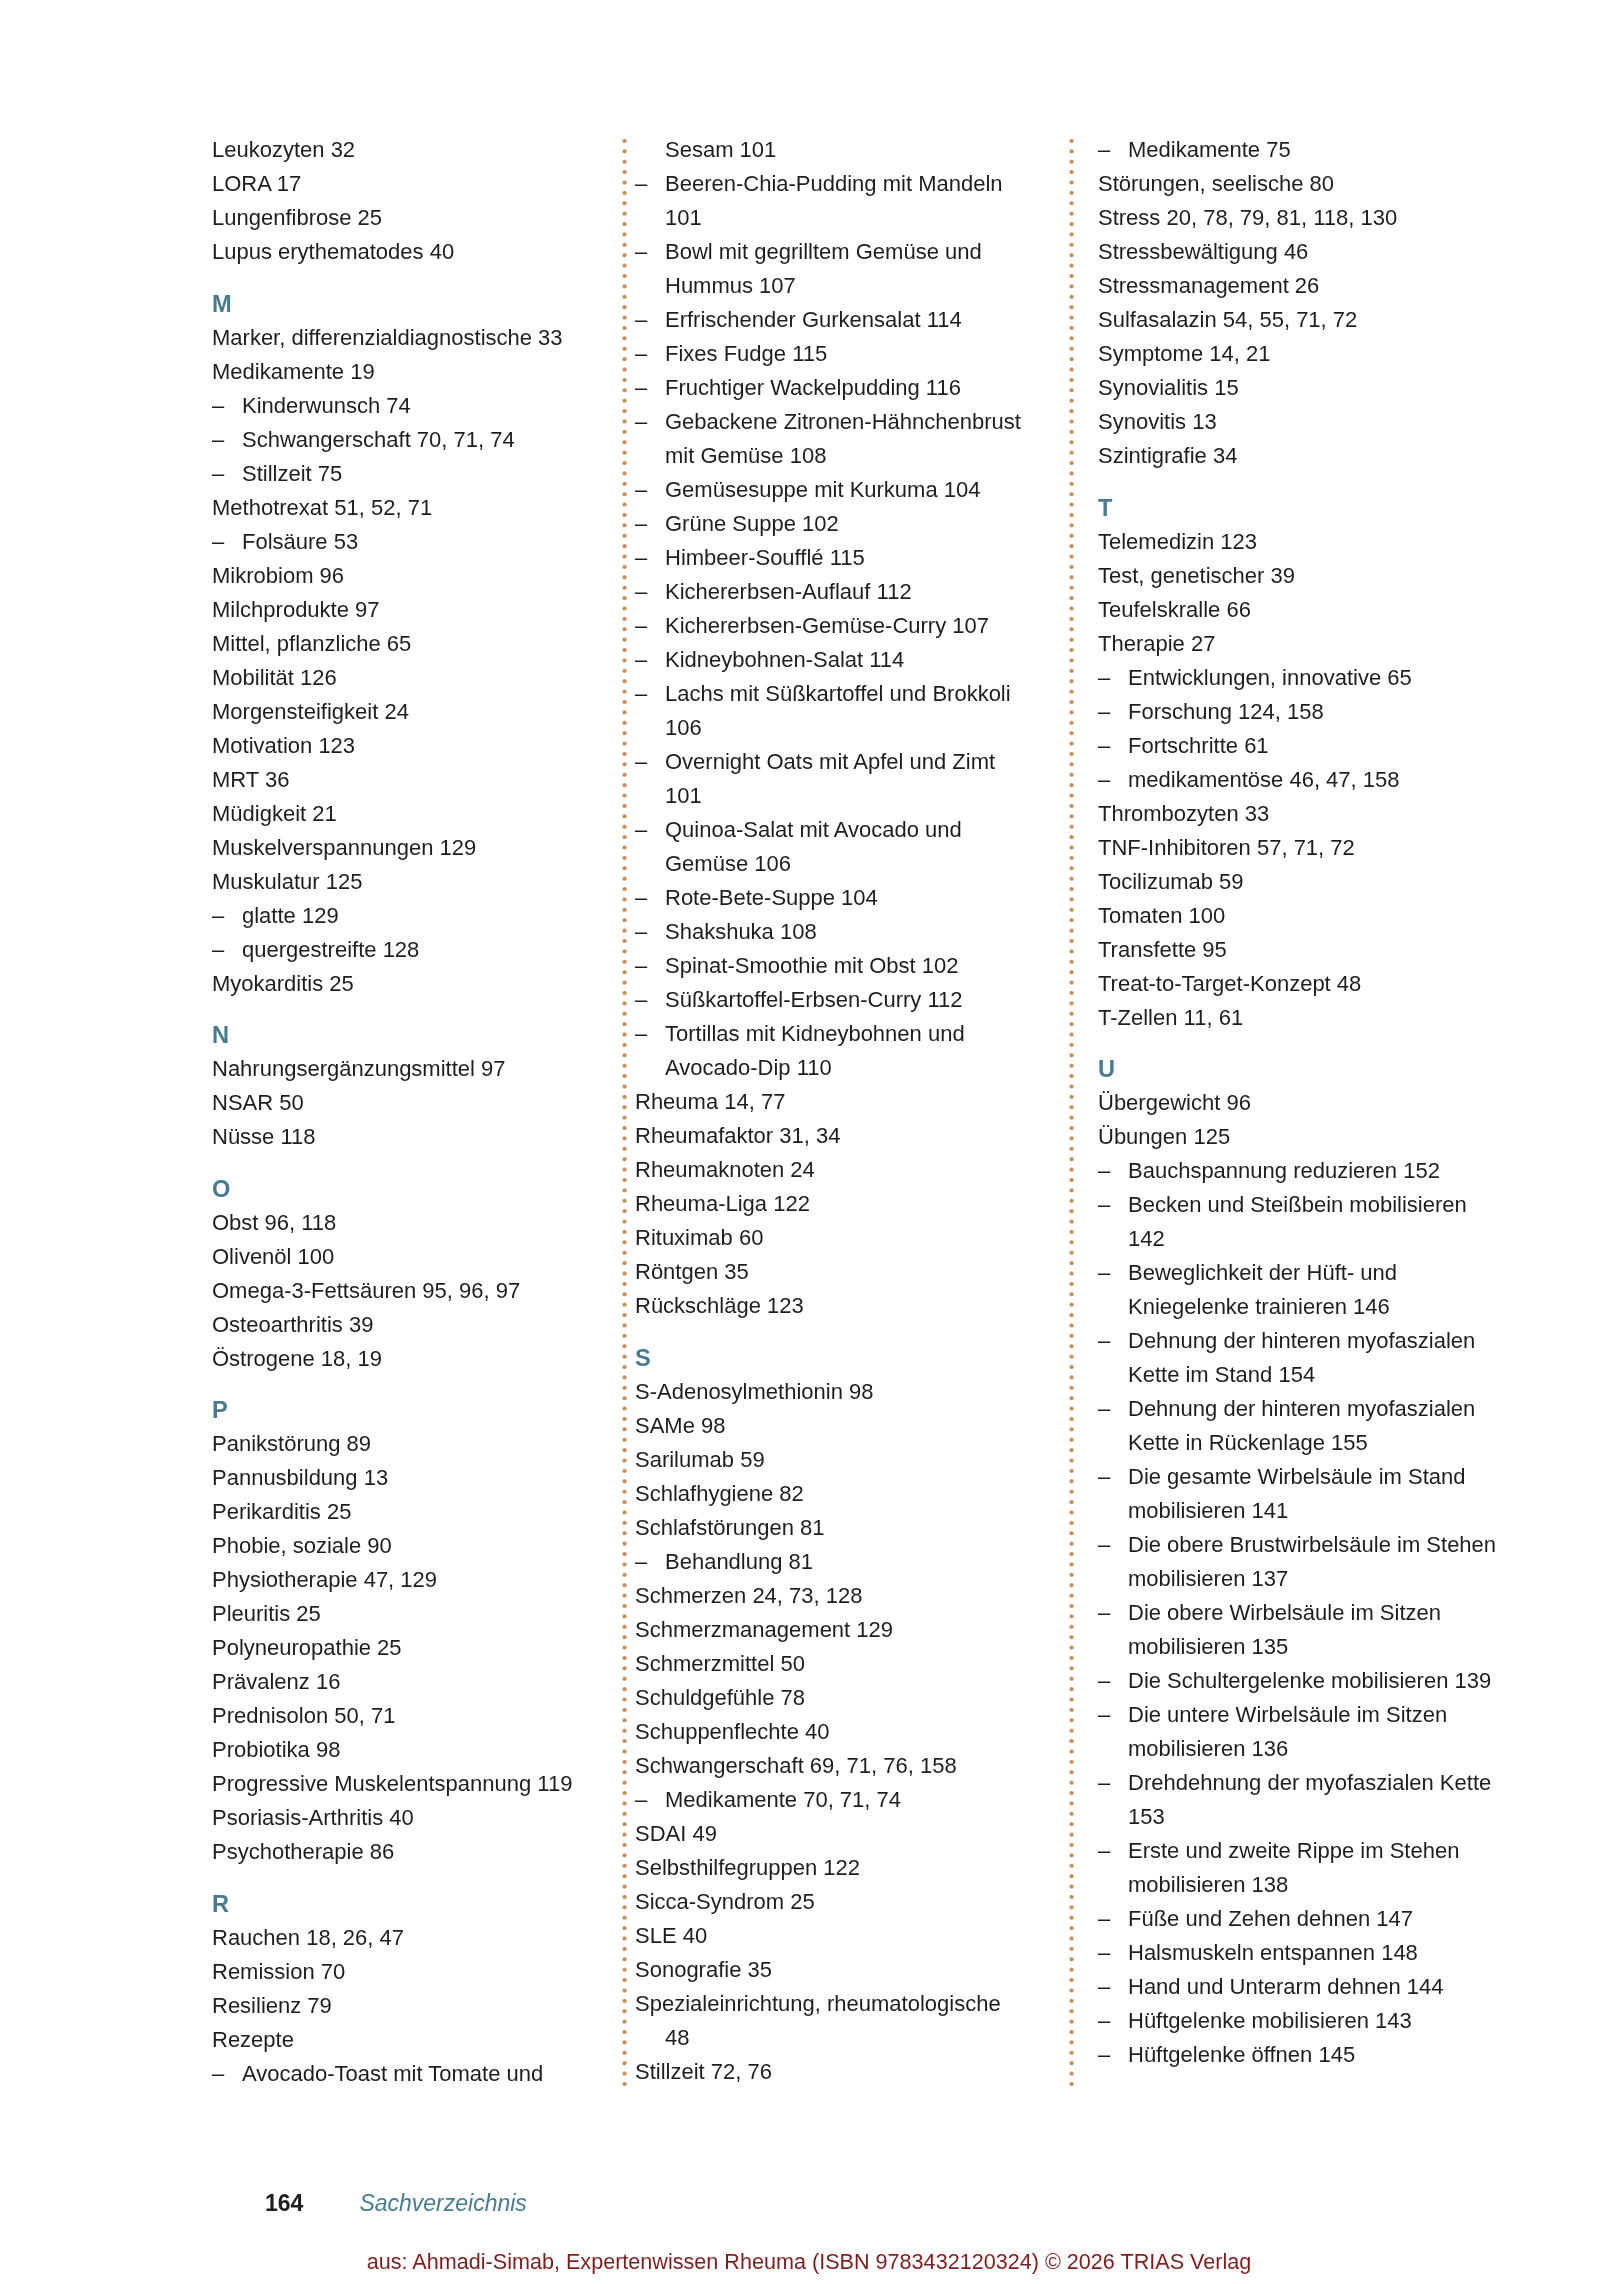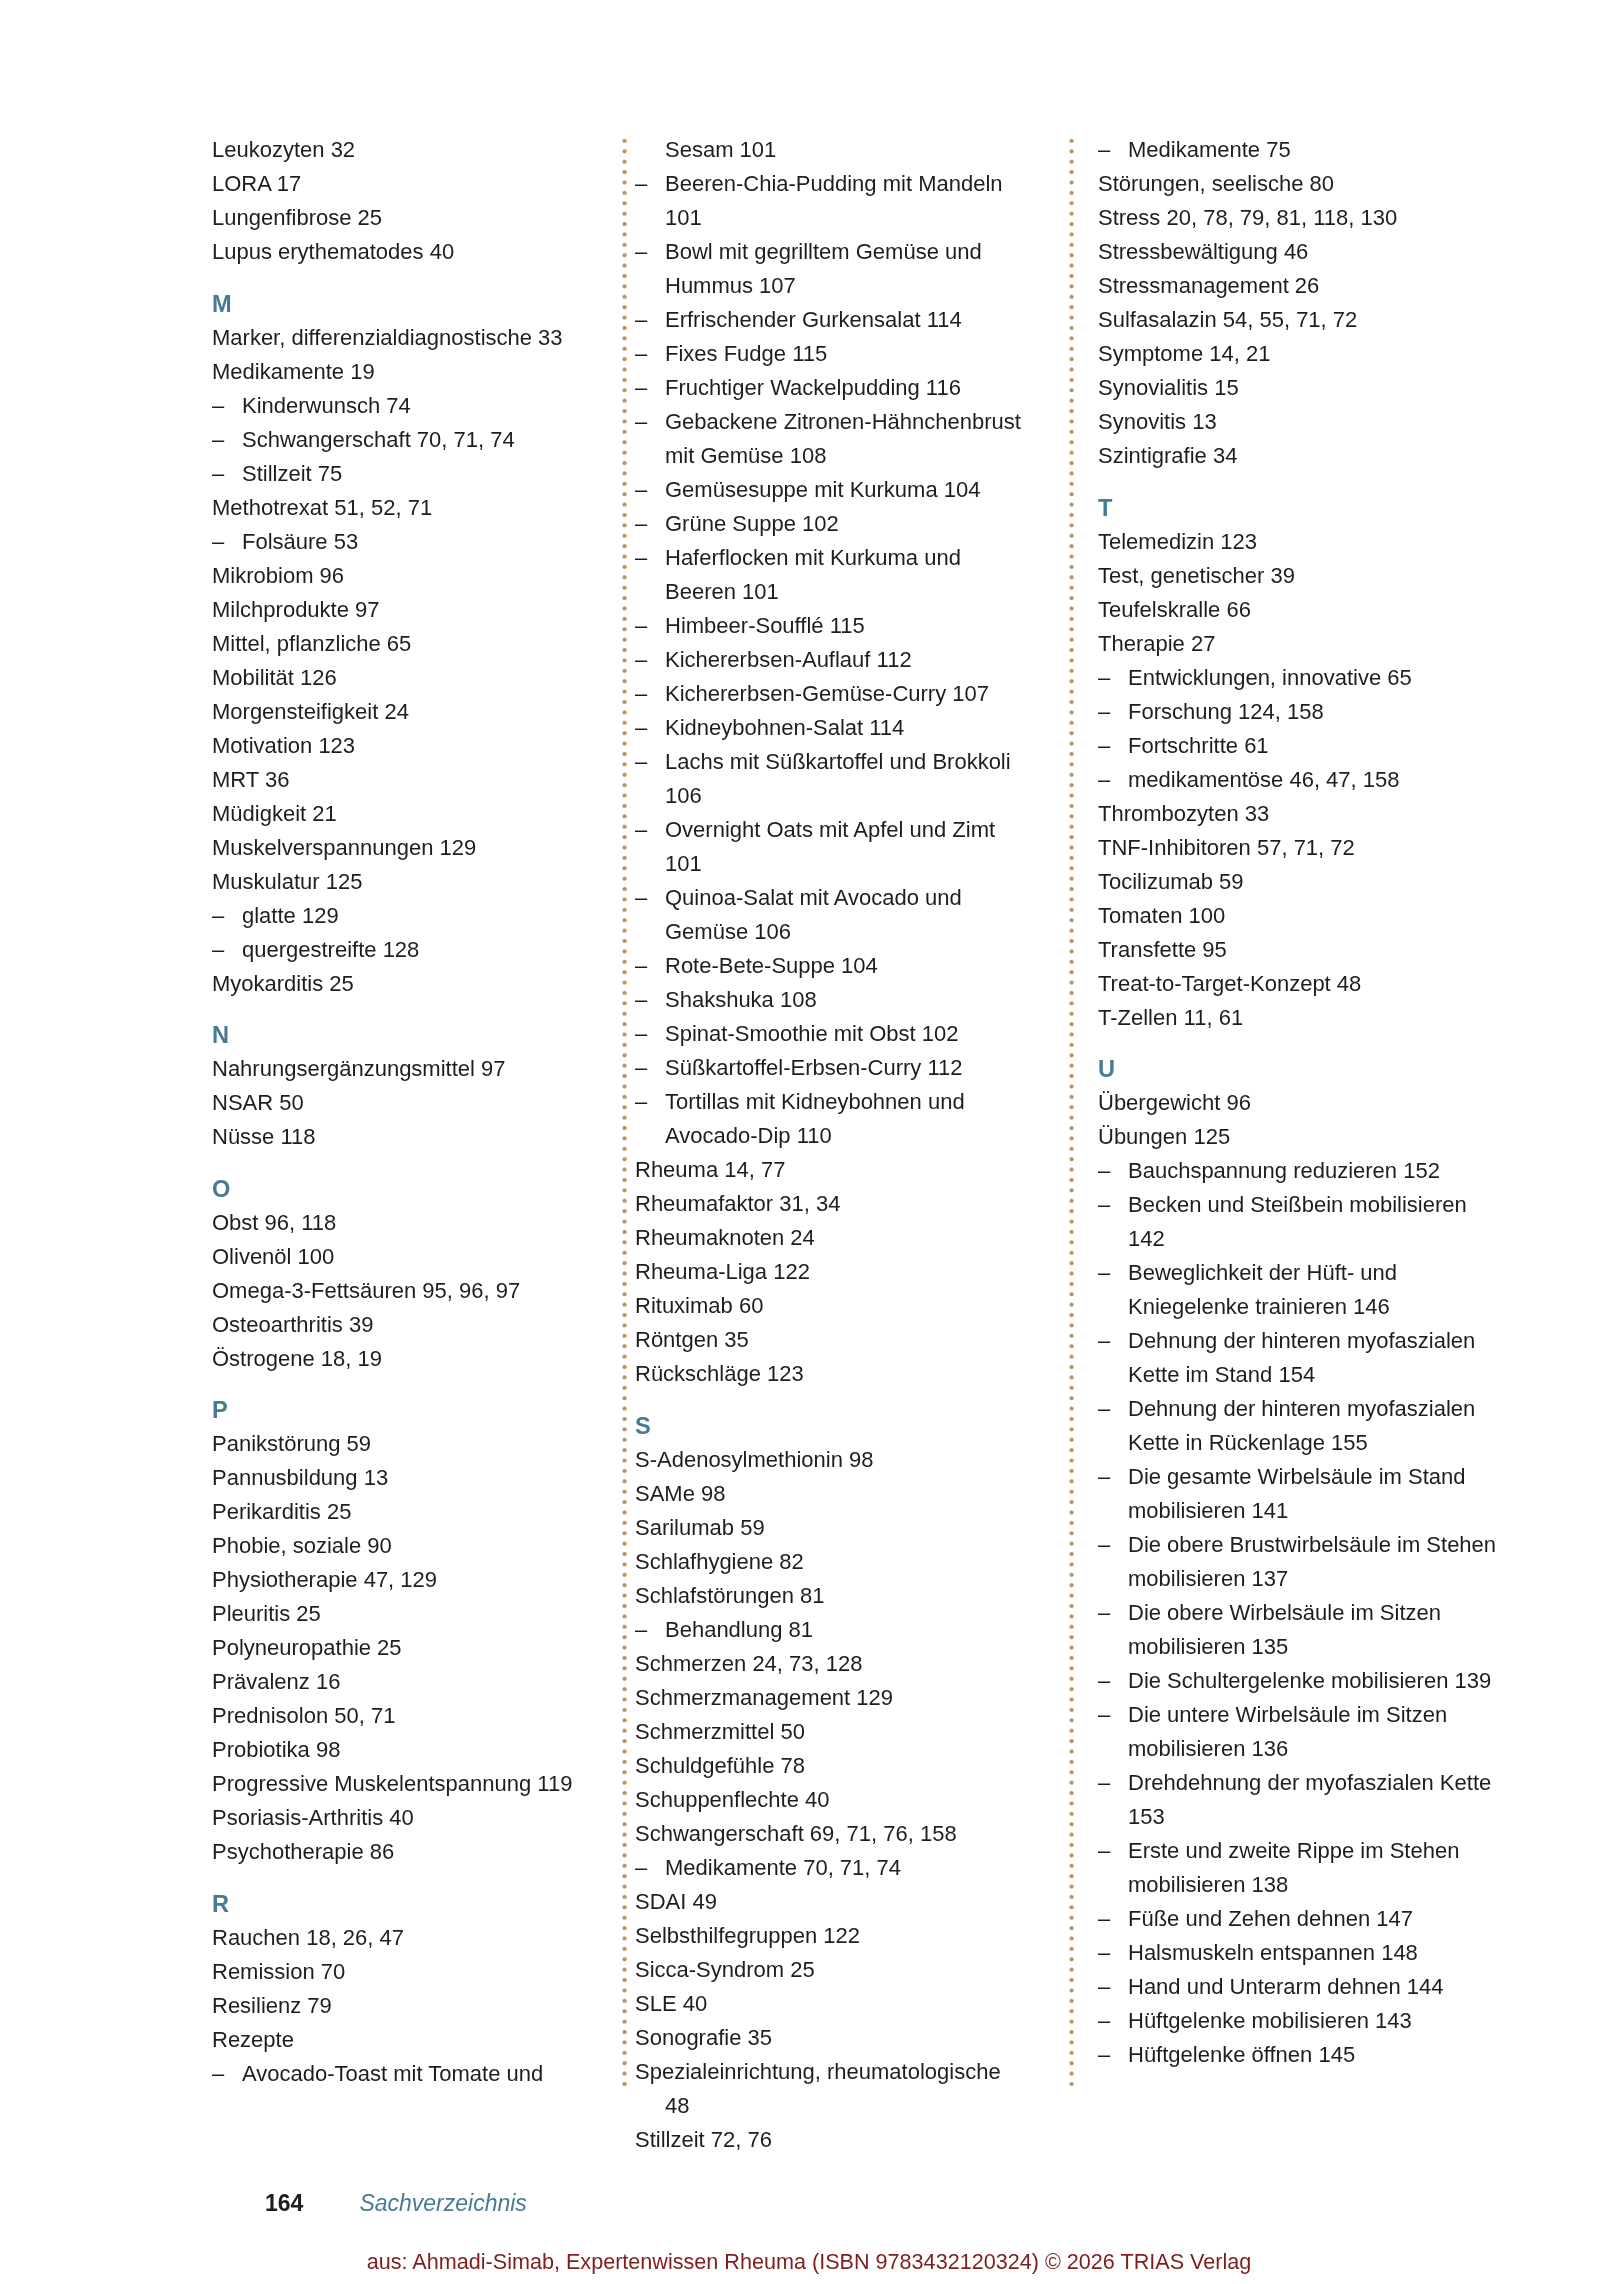--- a/index.html
+++ b/index.html
@@ -103,21 +103,21 @@
         <div class="item entry">Nahrungsergänzungsmittel 97</div>
         <div class="item entry">NSAR 50</div>
         <div class="item entry">Nüsse 118</div>
         <div class="letter">O</div>
         <div class="item entry">Obst 96, 118</div>
         <div class="item entry">Olivenöl 100</div>
         <div class="item entry">Omega-3-Fettsäuren 95, 96, 97</div>
         <div class="item entry">Osteoarthritis 39</div>
         <div class="item entry">Östrogene 18, 19</div>
         <div class="letter">P</div>
-        <div class="item entry">Panikstörung 59</div>
+        <div class="item entry">Panikstörung 89</div>
         <div class="item entry">Pannusbildung 13</div>
         <div class="item entry">Perikarditis 25</div>
         <div class="item entry">Phobie, soziale 90</div>
         <div class="item entry">Physiotherapie 47, 129</div>
         <div class="item entry">Pleuritis 25</div>
         <div class="item entry">Polyneuropathie 25</div>
         <div class="item entry">Prävalenz 16</div>
         <div class="item entry">Prednisolon 50, 71</div>
         <div class="item entry">Probiotika 98</div>
         <div class="item entry">Progressive Muskelentspannung 119</div>
@@ -134,21 +134,20 @@
     <section class="col" id="col-1">
         <div class="item cont">Sesam 101</div>
         <div class="item sub"><span class="dash">–</span>Beeren-Chia-Pudding mit Mandeln 101</div>
         <div class="item sub"><span class="dash">–</span>Bowl mit gegrilltem Gemüse und Hummus 107</div>
         <div class="item sub"><span class="dash">–</span>Erfrischender Gurkensalat 114</div>
         <div class="item sub"><span class="dash">–</span>Fixes Fudge 115</div>
         <div class="item sub"><span class="dash">–</span>Fruchtiger Wackelpudding 116</div>
         <div class="item sub"><span class="dash">–</span>Gebackene Zitronen-Hähnchenbrust mit Gemüse 108</div>
         <div class="item sub"><span class="dash">–</span>Gemüsesuppe mit Kurkuma 104</div>
         <div class="item sub"><span class="dash">–</span>Grüne Suppe 102</div>
-        <div class="item sub"><span class="dash">–</span>Haferflocken mit Kurkuma und Beeren 101</div>
         <div class="item sub"><span class="dash">–</span>Himbeer-Soufflé 115</div>
         <div class="item sub"><span class="dash">–</span>Kichererbsen-Auflauf 112</div>
         <div class="item sub"><span class="dash">–</span>Kichererbsen-Gemüse-Curry 107</div>
         <div class="item sub"><span class="dash">–</span>Kidneybohnen-Salat 114</div>
         <div class="item sub"><span class="dash">–</span>Lachs mit Süßkartoffel und Brokkoli 106</div>
         <div class="item sub"><span class="dash">–</span>Overnight Oats mit Apfel und Zimt 101</div>
         <div class="item sub"><span class="dash">–</span>Quinoa-Salat mit Avocado und Gemüse 106</div>
         <div class="item sub"><span class="dash">–</span>Rote-Bete-Suppe 104</div>
         <div class="item sub"><span class="dash">–</span>Shakshuka 108</div>
         <div class="item sub"><span class="dash">–</span>Spinat-Smoothie mit Obst 102</div>

